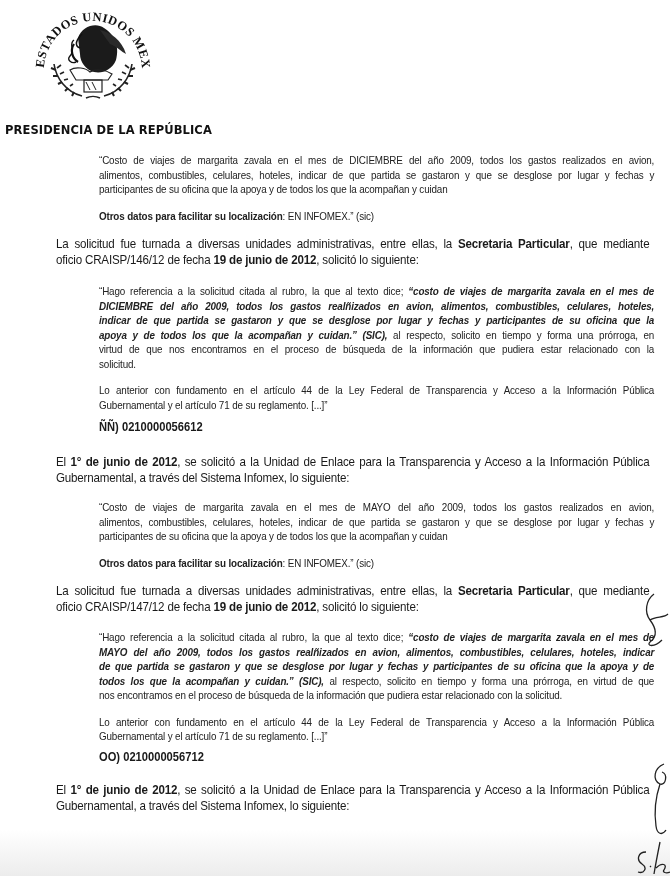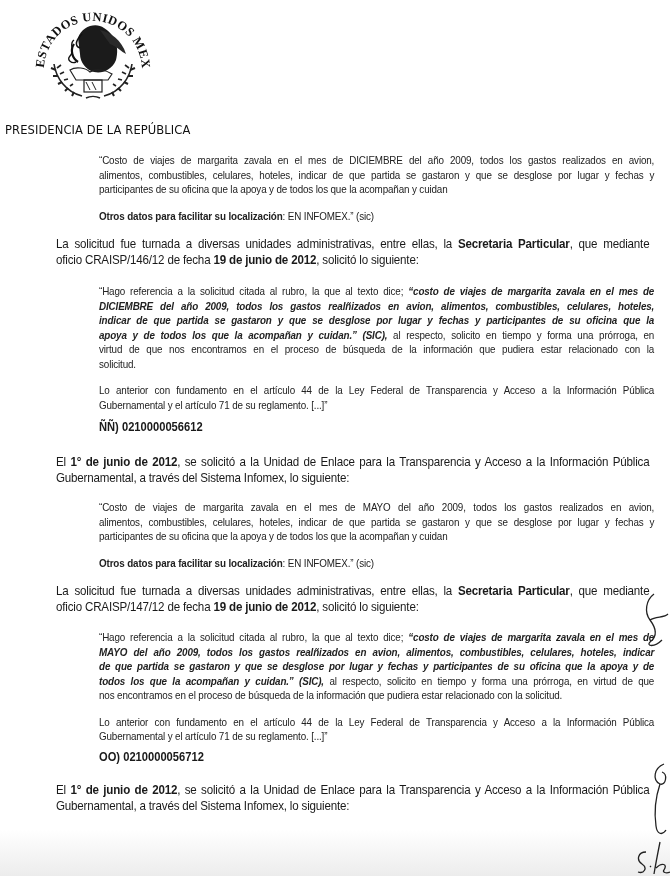--- a/index.html
+++ b/index.html
@@ -3,21 +3,21 @@
   <meta charset="utf-8">
   <style>
     html, body { margin: 0; padding: 0; }
     body {
       width: 670px; height: 876px; overflow: hidden; position: relative;
       background: linear-gradient(to bottom, #ffffff 0px, #ffffff 830px, #ececec 876px);
       font-family: "Liberation Sans", sans-serif; color: #1a1a1a;
     }
     .page { position: absolute; left: 0; top: 0; width: 670px; height: 876px; }
     .seal { position: absolute; left: 30px; top: 0px; width: 126px; height: 110px; }
-    .org-name { position: absolute; left: 5px; top: 123px; font-family: "DejaVu Sans", sans-serif; font-weight: normal; font-size: 11.5px; letter-spacing: 0.1px; color: #111; }
+    .org-name { position: absolute; left: 5px; top: 123px; font-family: "DejaVu Sans", sans-serif; font-weight: bold; font-size: 11.5px; letter-spacing: 0.1px; color: #111; }
     .quote { position: absolute; left: 99px; width: 555px; font-size: 10.6px; line-height: 14.5px; text-align: justify; letter-spacing: -0.15px; color: #222; transform: scaleX(0.93); transform-origin: left top; width: 597px; }
     .para { position: absolute; left: 56px; font-size: 12.6px; line-height: 16px; text-align: justify; letter-spacing: -0.2px; color: #1a1a1a; transform: scaleX(0.92); transform-origin: left top; width: 645px; }
     .heading { position: absolute; left: 99px; font-size: 12px; font-weight: bold; color: #1a1a1a; transform: scaleX(0.93); transform-origin: left top; }
     .line { display: block; text-align: justify; text-align-last: justify; white-space: nowrap; }
     .line.last { text-align-last: left; }
     b, .b { font-weight: bold; }
     .bi { font-weight: bold; font-style: italic; }
     .page-number { position: absolute; left: 578px; top: 900px; font-size: 11px; color: #222; }
     .sig { position: absolute; }
   </style>

